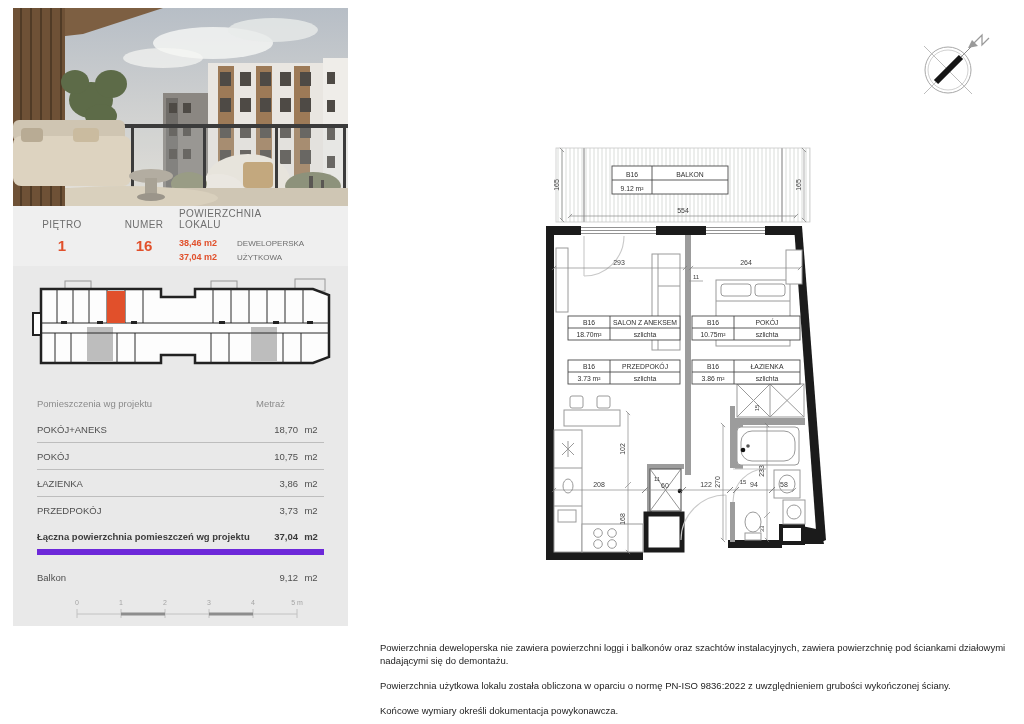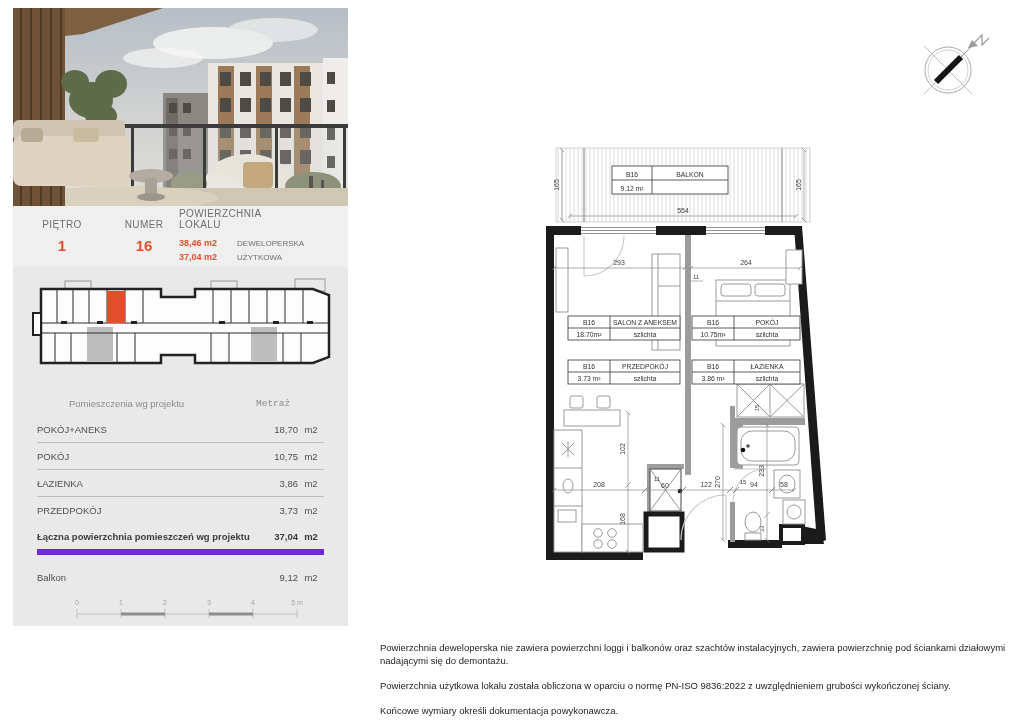--- a/index.html
+++ b/index.html
@@ -16,21 +16,21 @@
   .info-value-lg{font-size:15px;font-weight:bold;color:var(--accent);}
   .area-col{text-align:left;padding-left:2px;}
   .area-row{font-size:8px;color:#6e6e6e;line-height:1.5;white-space:nowrap;}
   .area-row b{font-size:9px;color:var(--accent);margin-right:20px;}
   .overview{position:absolute;left:0;top:260px;width:335px;height:114px;}
   
   .room-table{position:absolute;left:24px;top:382px;width:287px;font-size:9.5px;color:#4f4f4f;}
   .rt-row{display:grid;grid-template-columns:1fr 42px 26px;align-items:center;height:26px;}
   .rt-row .val{text-align:right;}
   .rt-row .unit{text-align:center;}
-  .rt-head{color:#8b8b8b;margin-left:32px;}
+  .rt-head{color:#8b8b8b;}
   .rt-line{border-bottom:1px solid #bdbdbd;}
   .rt-total{font-weight:bold;color:#3c3c3c;border-bottom:6px solid #6d28d9;}
   .rt-balcony{margin-top:9px;}
   .scalebar{position:absolute;left:50px;top:588px;width:250px;height:26px;}
   
   .compass{position:absolute;left:912px;top:30px;width:78px;height:72px;}
   .floorplan{position:absolute;left:540px;top:138px;width:300px;height:432px;}
   .notes{position:absolute;left:368px;top:630px;width:652px;font-size:9.5px;line-height:1.36;color:#1c1c1c;}
   .notes p{margin:12px;}
   
@@ -223,21 +223,21 @@
           <rect x="206" y="52" width="6" height="3"></rect>
             <rect x="260" y="52" width="6" height="3"></rect>
             <rect x="294" y="52" width="6" height="3"></rect>
         </g>
       </svg>
     </div>
 
     <div class="room-table">
       <div class="rt-row rt-head">
         <span>Pomieszczenia wg projektu</span>
-        <span class="val" style="grid-column:2/4;text-align:left;font-family:Liberation Mono, monospace;">Metraż</span>
+        <span class="val" style="grid-column:2/4;text-align:left;">Metraż</span>
       </div>
       <div class="rt-row rt-line">
         <span>POKÓJ+ANEKS</span>
           <span class="val">18,70</span>
           <span class="unit">m2</span>
       </div>
       <div class="rt-row rt-line">
         <span>POKÓJ</span>
           <span class="val">10,75</span>
           <span class="unit">m2</span>

